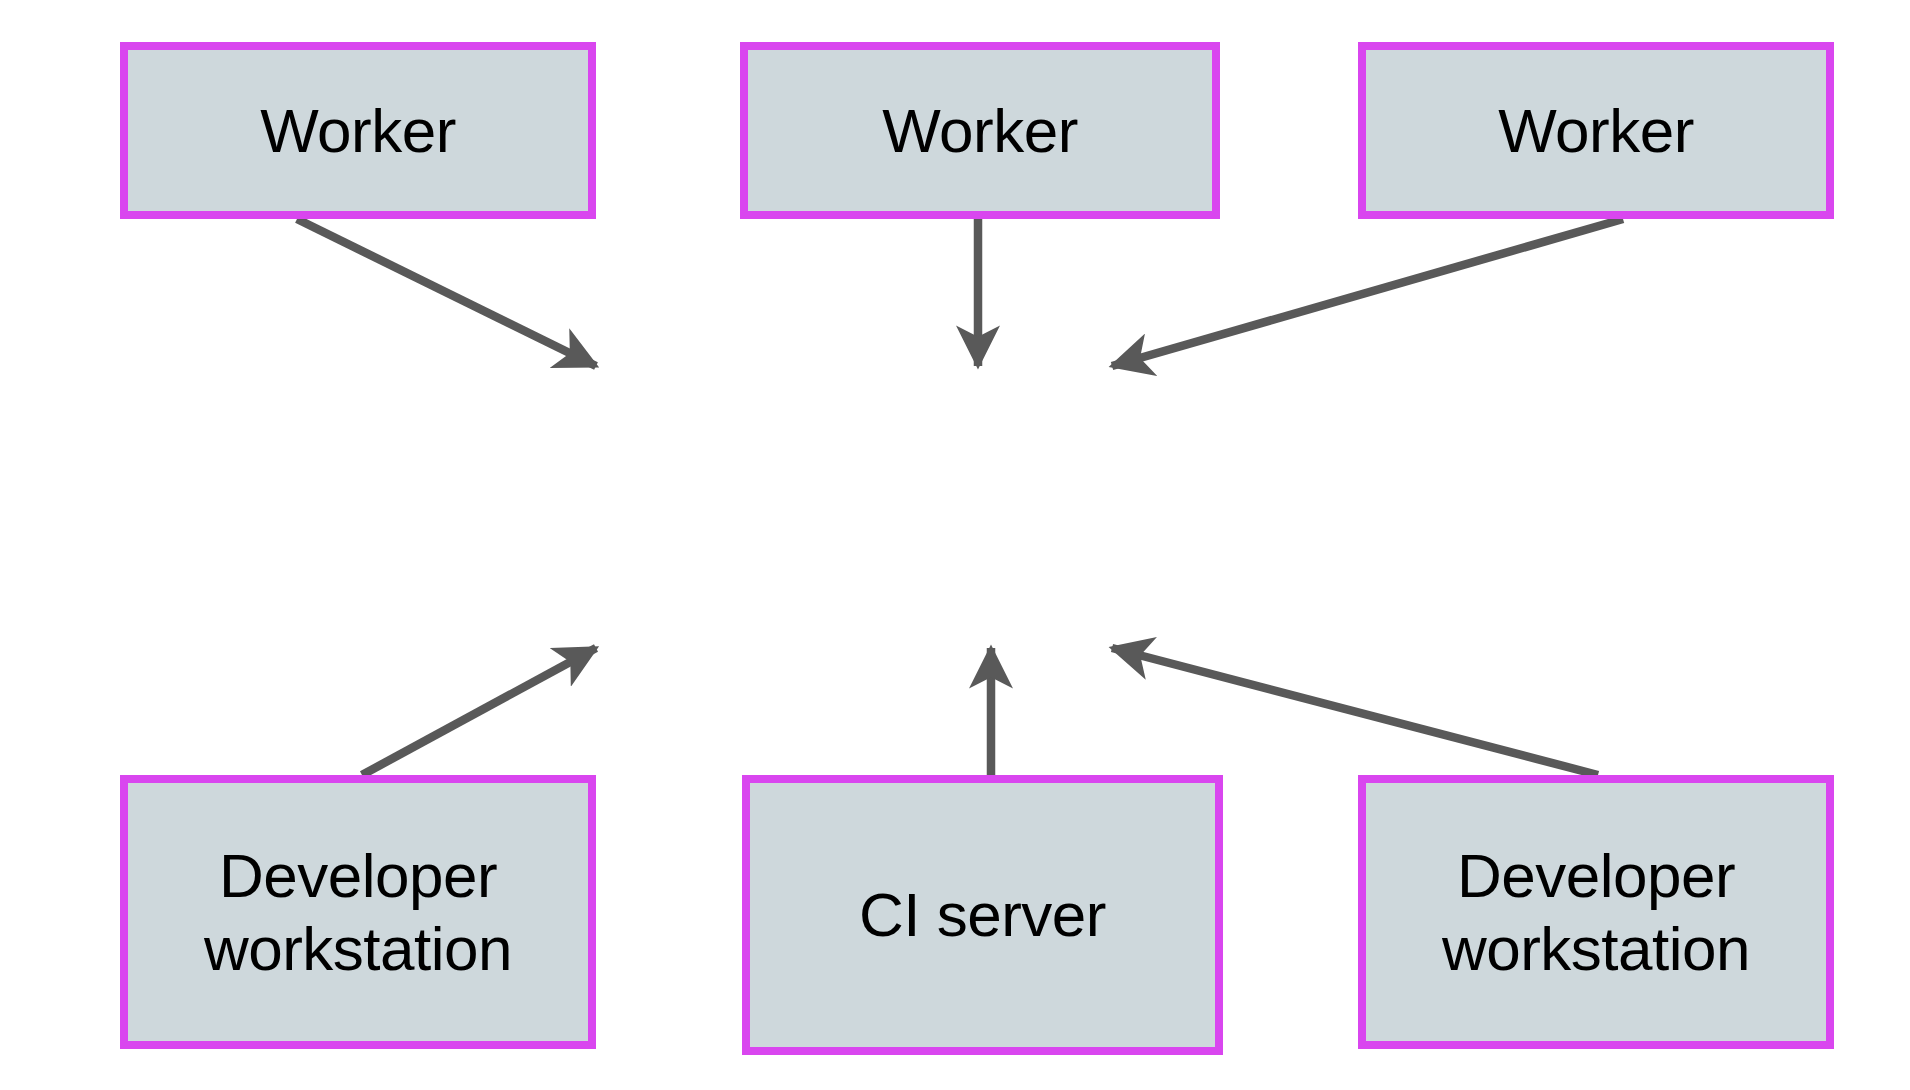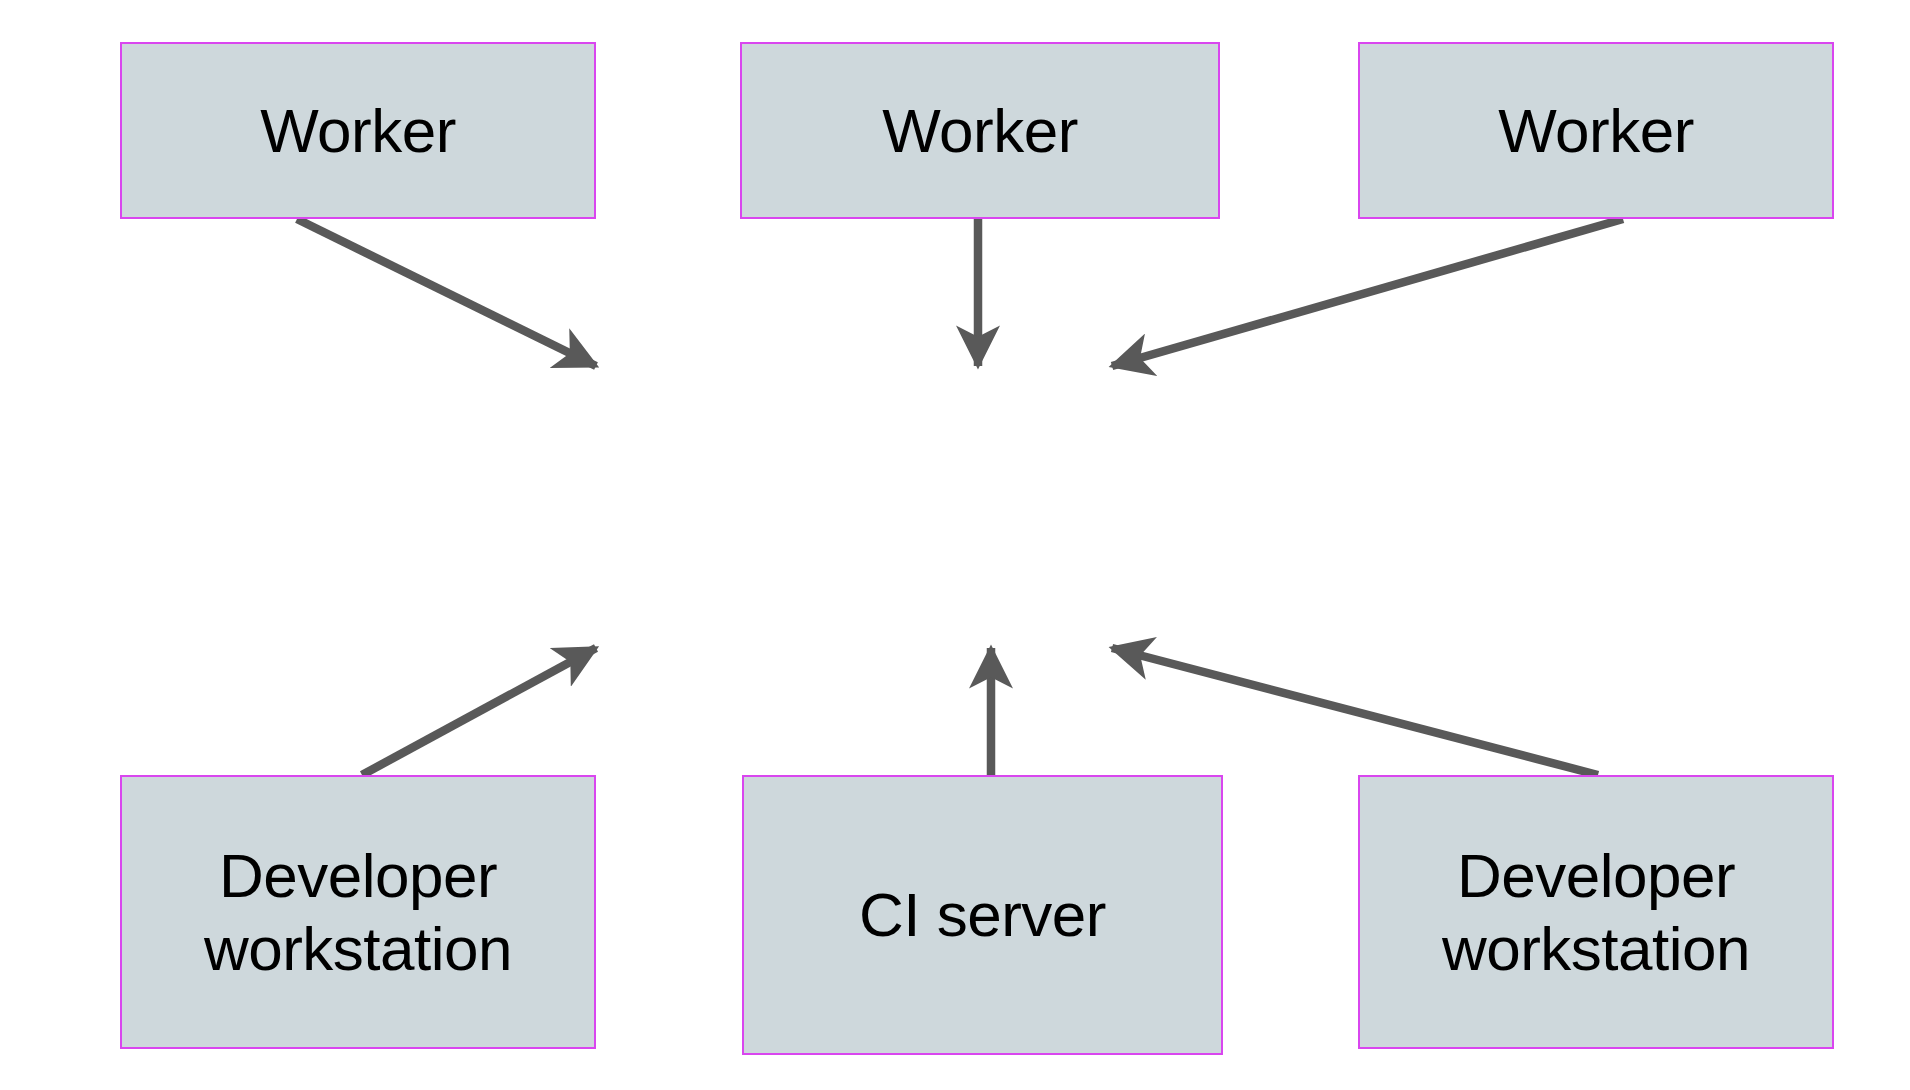--- a/index.html
+++ b/index.html
@@ -22,21 +22,21 @@
     left: 0;
     top: 0;
     width: 1910px;
     height: 1090px;
     pointer-events: none;
   }
   .node {
     position: absolute;
     box-sizing: border-box;
     background: #ced8dc;
-    border: 2px solid #d946ef;
+    border: 8px solid #d946ef;
     display: flex;
     align-items: center;
     justify-content: center;
     text-align: center;
     color: #000000;
     font-size: 62px;
     font-weight: 400;
     line-height: 1.18;
     letter-spacing: -0.5px;
     white-space: pre-line;

